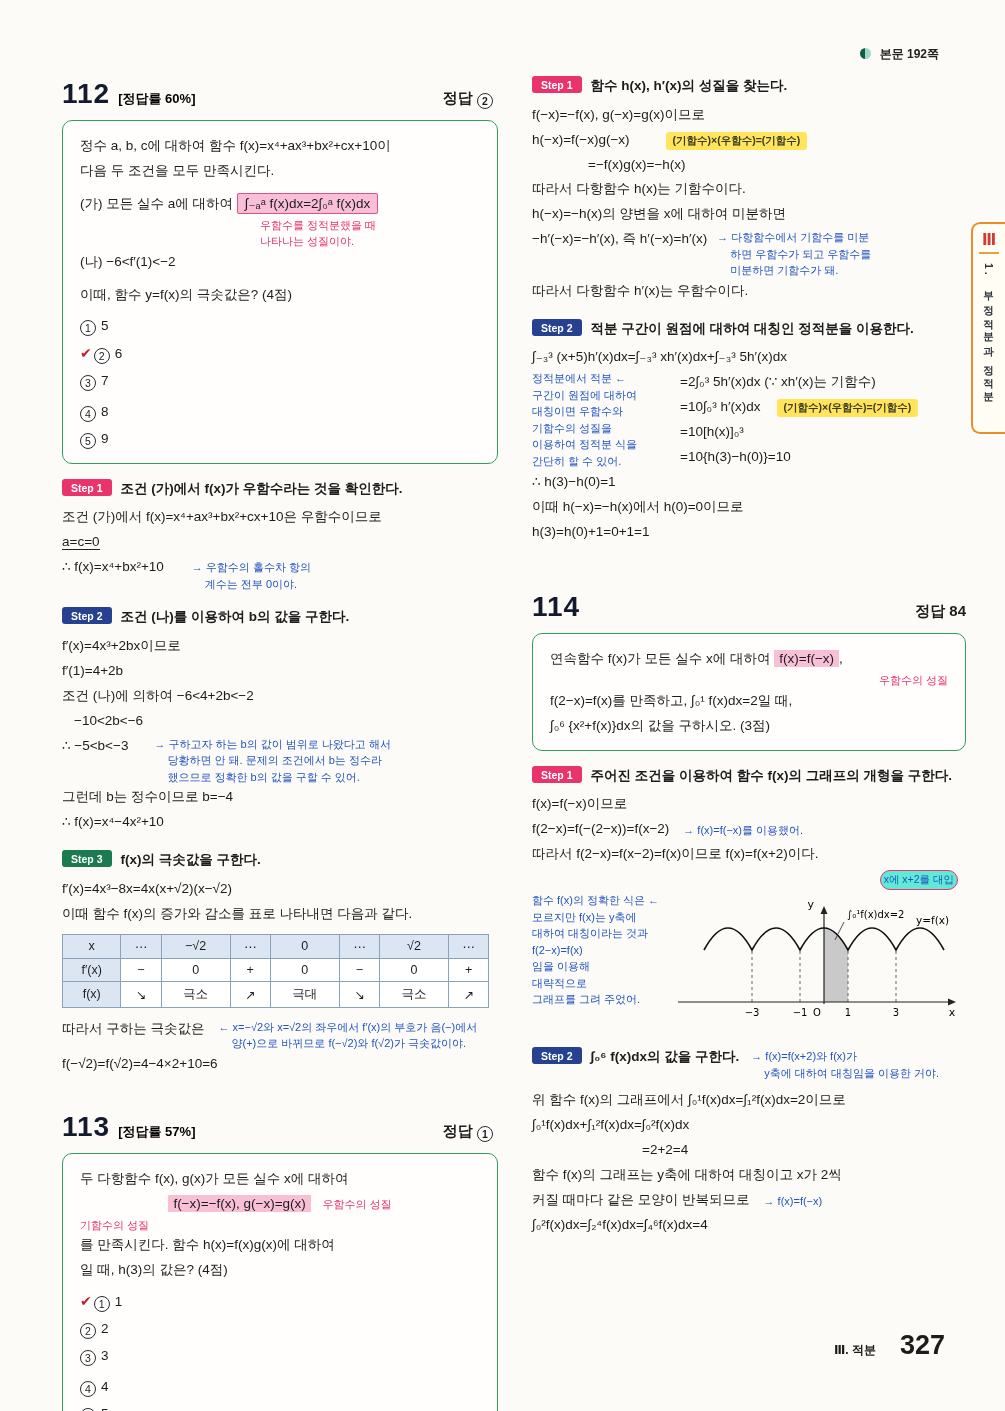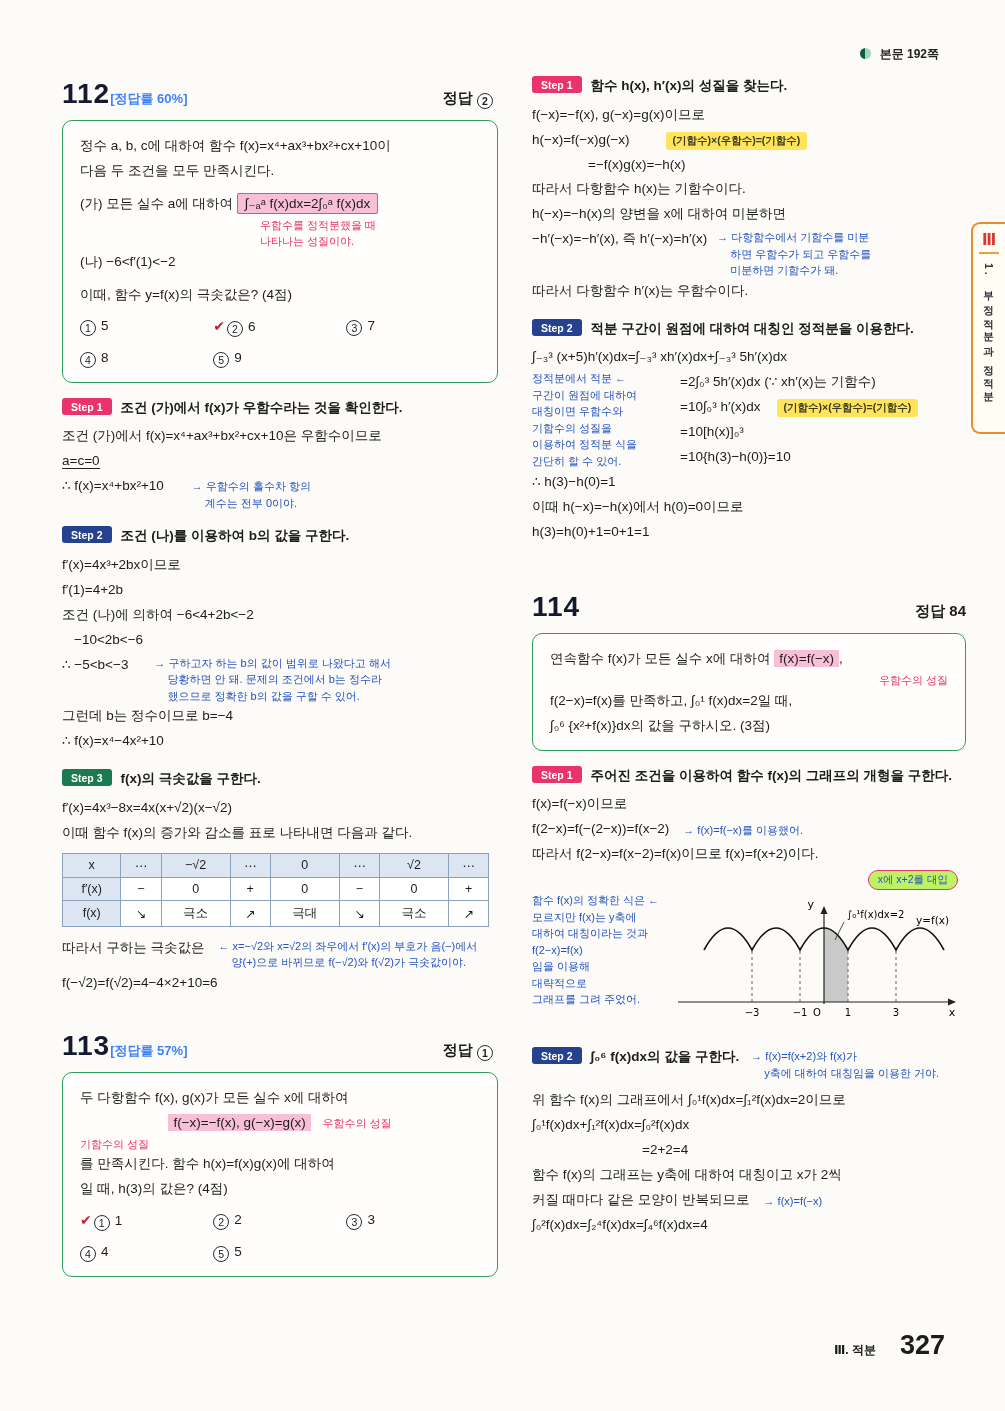--- a/index.html
+++ b/index.html
@@ -8,21 +8,21 @@
     position: relative; width: 1005px; height: 1411px; overflow: hidden;
     background: #fcfbf7; color: #1c1c1c;
     font-family: "Liberation Sans", "DejaVu Sans", sans-serif;
   }
   .cols { display: flex; gap: 34px; padding: 76px 0 0 62px; }
   .col-l { width: 436px; }
   .col-r { width: 434px; }
 
   .phead { display: flex; align-items: baseline; margin: 2px 0 10px; }
   .pnum { font-size: 28px; font-weight: bold; letter-spacing: 1px; color: #141a2e; }
-  .prate { color: #3b82f6; font-weight: bold; font-size: 13px; }
+  .prate { color: #000000; font-weight: bold; font-size: 13px; margin-left: 8px; }
   .pans { margin-left: auto; font-size: 15px; font-weight: bold; }
 
   .cnum {
     display: inline-block; width: 16px; height: 16px; line-height: 15px;
     border: 1.2px solid #2b2b2b; border-radius: 50%; text-align: center;
     font-size: 10.5px; margin-right: 5px; vertical-align: -2px; background: #fff;
   }
   .pbox {
     border: 1.6px solid #2f9e60; border-radius: 10px; background: #fffefc;
     padding: 13px 17px 11px; font-size: 13.5px; line-height: 1.8;
@@ -39,21 +39,21 @@
     padding: 3px 9px 2px; border-radius: 3px; margin-right: 9px; white-space: nowrap;
   }
   .s1 { background: #e8336d; } .s2 { background: #26418f; } .s3 { background: #1b7a4e; }
   .stitle { font-size: 13.5px; font-weight: bold; line-height: 1.45; }
   .ybox {
     display: inline-block; background: #ffe45c; border-radius: 3px;
     font-size: 10.5px; font-weight: bold; color: #3a3a1f; padding: 2px 7px; white-space: nowrap;
   }
   .flexrow { display: flex; align-items: flex-start; }
   .check { color: #c2202e; font-weight: bold; margin-right: 2px; font-size: 14px; }
-  .choices { display: flex; margin-top: 4px; }
+  .choices { display: flex; margin-top: 4px; flex-direction: column; }
   .choice { width: 33.3%; font-size: 13.5px; line-height: 2; }
 
   table.mono { border-collapse: collapse; width: 98%; margin: 7px 0 9px; }
   .mono td { border: 1px solid #8ba2bb; text-align: center; font-size: 12.5px; padding: 4px 2px; background: #fff; }
   .mono tr:first-child td { background: #dbe6f2; }
   .mono td:first-child { background: #dbe6f2; }
 
   .topmark { position: absolute; top: 46px; right: 66px; font-size: 12px; font-weight: bold; color: #222; }
   .dot {
     display: inline-block; width: 11px; height: 11px; border-radius: 50%;
@@ -68,21 +68,21 @@
   .vtext { writing-mode: vertical-rl; font-size: 10.5px; color: #30343d; margin-top: 9px; letter-spacing: 3px; font-weight: bold; }
   .footer { position: absolute; right: 60px; bottom: 50px; display: flex; align-items: baseline; gap: 12px; }
   .fch { font-size: 12px; font-weight: bold; margin-right: 12px; }
   .fpg { font-size: 27px; font-weight: bold; }
 
   .eqind { margin-left: 110px; }
   .eqind2 { margin-left: 56px; }
   .snote { width: 148px; flex-shrink: 0; }
   .bubble {
     display: inline-block; border: 1.3px solid #e8336d; color: #2353c1;
-    font-size: 10.5px; padding: 2px 9px; border-radius: 11px; background: #bef264;
+    font-size: 10.5px; padding: 2px 3px; border-radius: 11px; background: #5eead4;
   }
   svg text { font-family: "DejaVu Sans", sans-serif; }
 </style>
 </head>
 <body>
 
 <div class="page">
 
   <div class="topmark">
     <span class="dot"></span>

